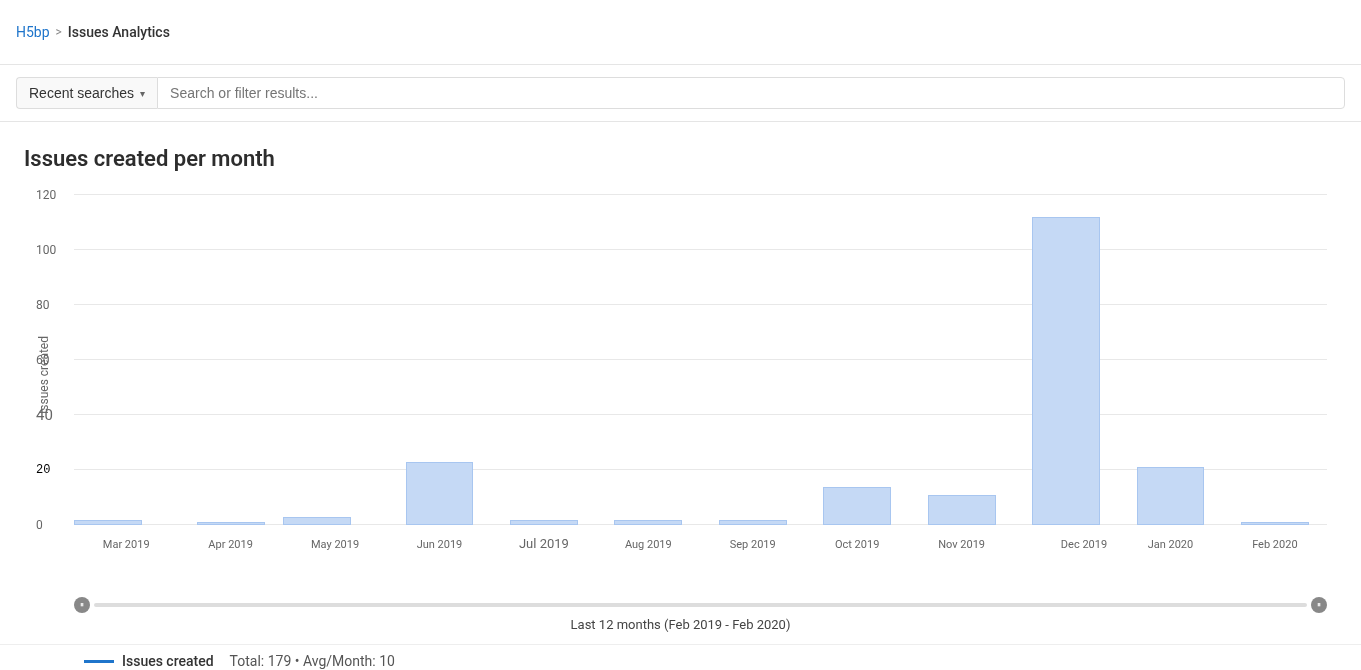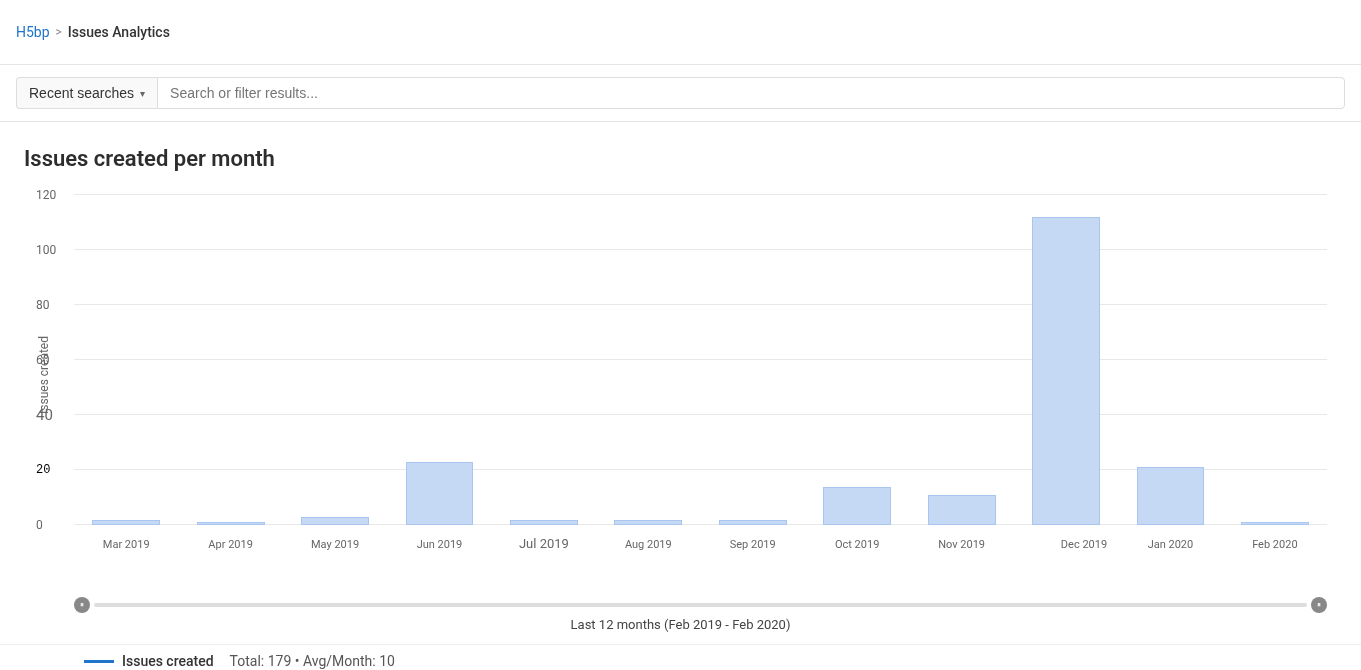--- a/index.html
+++ b/index.html
@@ -158,29 +158,29 @@
           <div style="position: absolute; left: 0px; right: 0px; bottom: 83.3333%; border-top: 1px solid rgb(232, 232, 232);">
             <span style="position: absolute; left: -38px; font-size: 12px; color: rgb(102, 102, 102); transform: translateY(50%); bottom: 0px;">100</span>
           </div>
           <div style="position: absolute; left: 0px; right: 0px; bottom: 100%; border-top: 1px solid rgb(232, 232, 232);">
             <span style="position: absolute; left: -38px; font-size: 12px; color: rgb(102, 102, 102); transform: translateY(50%); bottom: 0px;">120</span>
           </div>
         </div>
 
       <div id="bars-container" style="position:absolute; left:0; right:0; top:0; bottom:30px; display:flex; align-items:flex-end;">
 
-          <div style="flex: 1 1 0%; display: flex; flex-direction: column; align-items: center; justify-content: flex-end; height: 100%; position: relative;">
+          <div style="flex: 1 1 0%; display: flex; flex-direction: column; justify-content: flex-end; height: 100%; position: relative;">
             <div style="width: 65%; height: 1.66667%; background: rgb(197, 217, 245); border: 1px solid rgb(168, 198, 240); min-height: 2px;"></div>
             <span style="position: absolute; bottom: -26px; font-size: 11px; color: rgb(102, 102, 102); white-space: nowrap; text-align: center; left: 50%; transform: translateX(-50%);">Mar 2019</span>
           </div>
           <div style="flex: 1 1 0%; display: flex; flex-direction: column; align-items: center; justify-content: flex-end; height: 100%; position: relative;">
             <div style="width: 65%; height: 0.833333%; background: rgb(197, 217, 245); border: 1px solid rgb(168, 198, 240); min-height: 2px;"></div>
             <span style="position: absolute; bottom: -26px; font-size: 11px; color: rgb(102, 102, 102); white-space: nowrap; text-align: center; left: 50%; transform: translateX(-50%);">Apr 2019</span>
           </div>
-          <div style="flex: 1 1 0%; display: flex; flex-direction: column; align-items: center; justify-content: flex-end; height: 100%; position: relative;">
+          <div style="flex: 1 1 0%; display: flex; flex-direction: column; justify-content: flex-end; height: 100%; position: relative;">
             <div style="width: 65%; height: 2.5%; background: rgb(197, 217, 245); border: 1px solid rgb(168, 198, 240); min-height: 2px;"></div>
             <span style="position: absolute; bottom: -26px; font-size: 11px; color: rgb(102, 102, 102); white-space: nowrap; text-align: center; left: 50%; transform: translateX(-50%);">May 2019</span>
           </div>
           <div style="flex: 1 1 0%; display: flex; flex-direction: column; align-items: center; justify-content: flex-end; height: 100%; position: relative;">
             <div style="width: 65%; height: 19.1667%; background: rgb(197, 217, 245); border: 1px solid rgb(168, 198, 240); min-height: 2px;"></div>
             <span style="position: absolute; bottom: -26px; font-size: 11px; color: rgb(102, 102, 102); white-space: nowrap; text-align: center; left: 50%; transform: translateX(-50%);">Jun 2019</span>
           </div>
           <div style="flex: 1 1 0%; display: flex; flex-direction: column; align-items: center; justify-content: flex-end; height: 100%; position: relative;">
             <div style="width: 65%; height: 1.66667%; background: rgb(197, 217, 245); border: 1px solid rgb(168, 198, 240); min-height: 2px;"></div>
             <span style="position: absolute; bottom: -26px; font-size: 13px; color: rgb(102, 102, 102); white-space: nowrap; text-align: center; left: 50%; transform: translateX(-50%);">Jul 2019</span>

